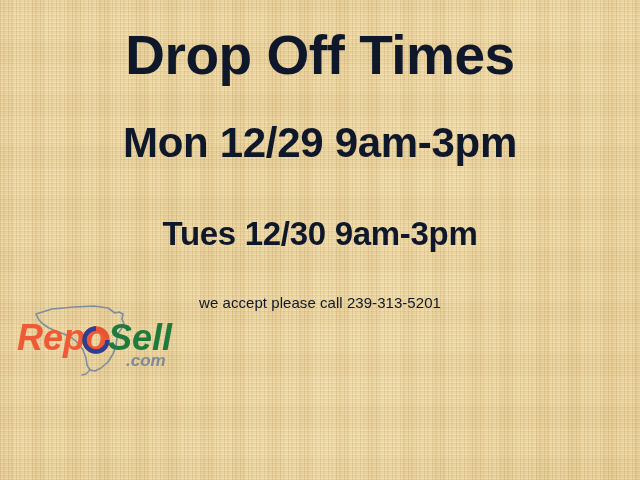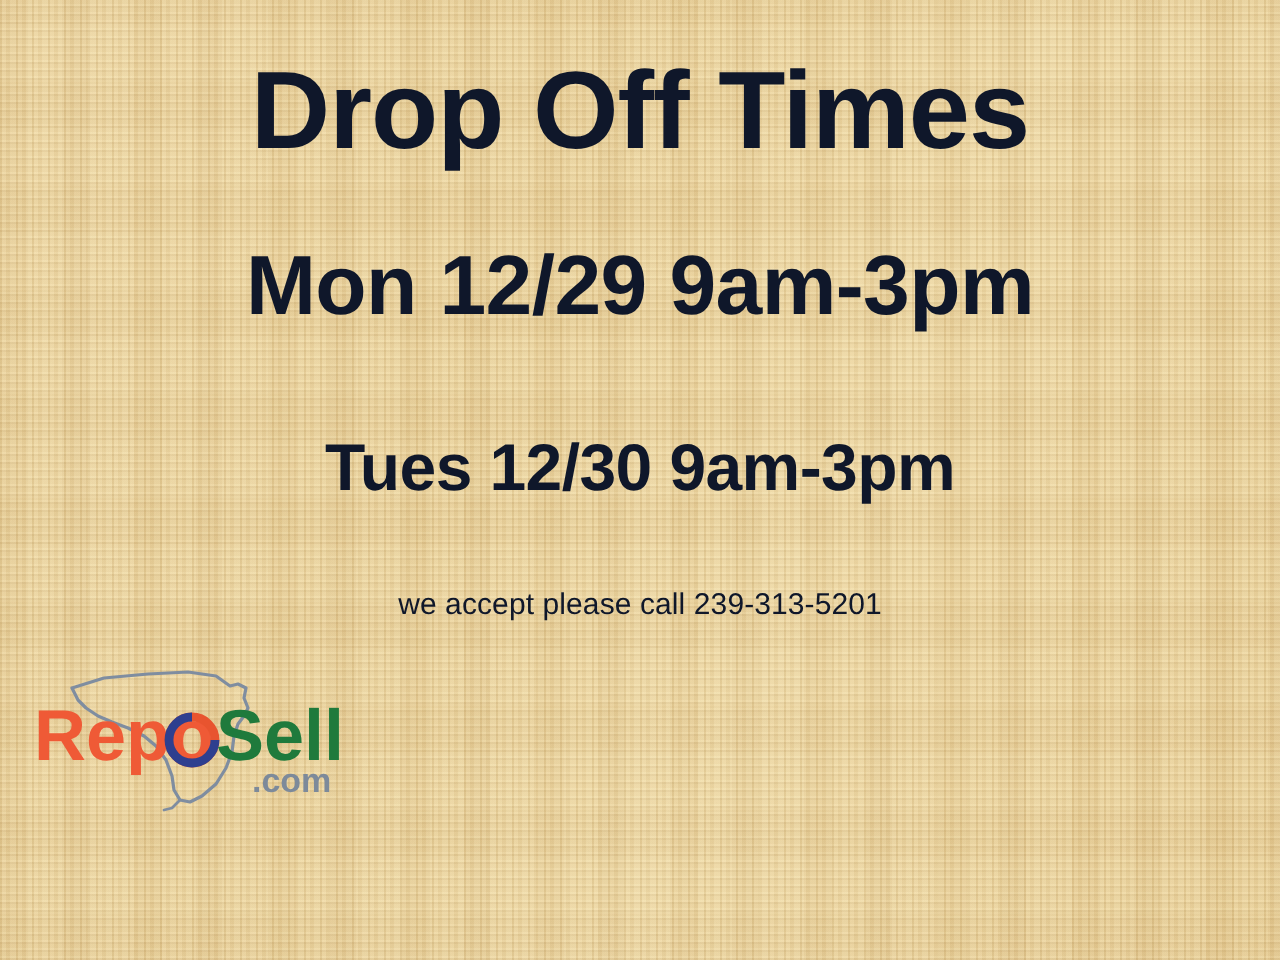--- a/index.html
+++ b/index.html
@@ -117,23 +117,24 @@
     top: 294px;
     font-size: 15px;
     font-weight: 400;
     letter-spacing: 0.05px;
   }
 
   
   #logo {
     position: absolute;
     left: 16px;
-    top: 330px;
+    top: 300px;
     width: 180px;
     height: 78px;
+    font-style: italic;
   }
   #logo svg {
     display: block;
     width: 180px;
     height: 78px;
     overflow: visible;
   }
   .logo-word {
     font-family: "Liberation Sans", sans-serif;
     font-weight: 700;

